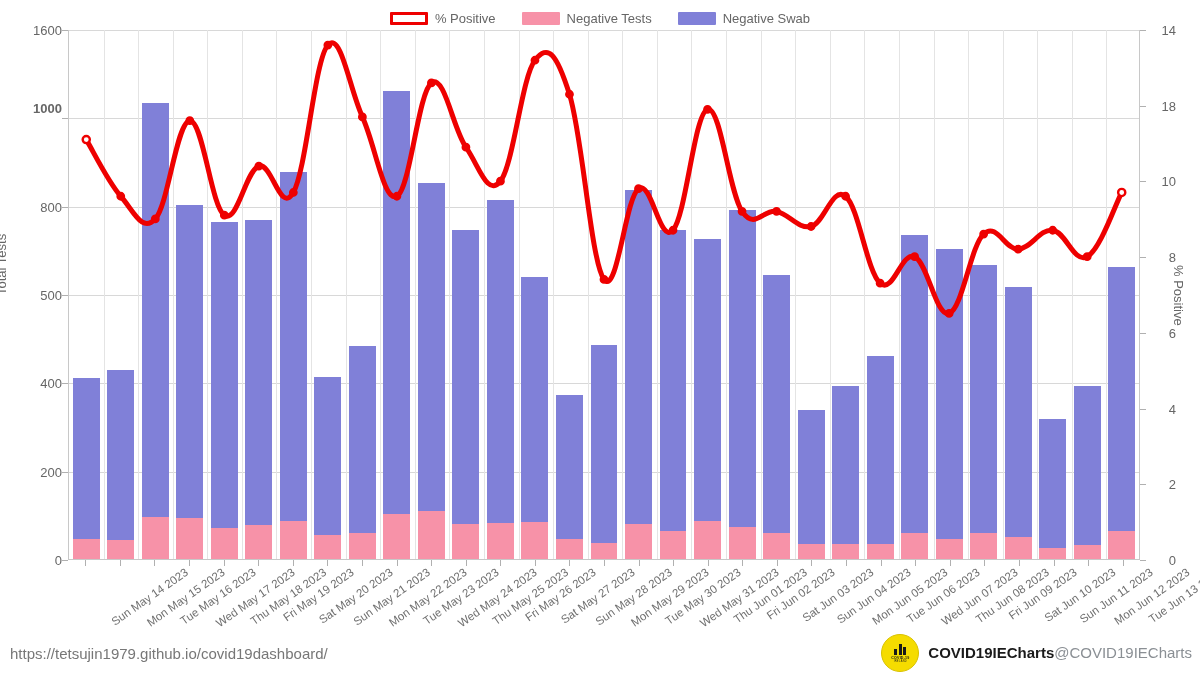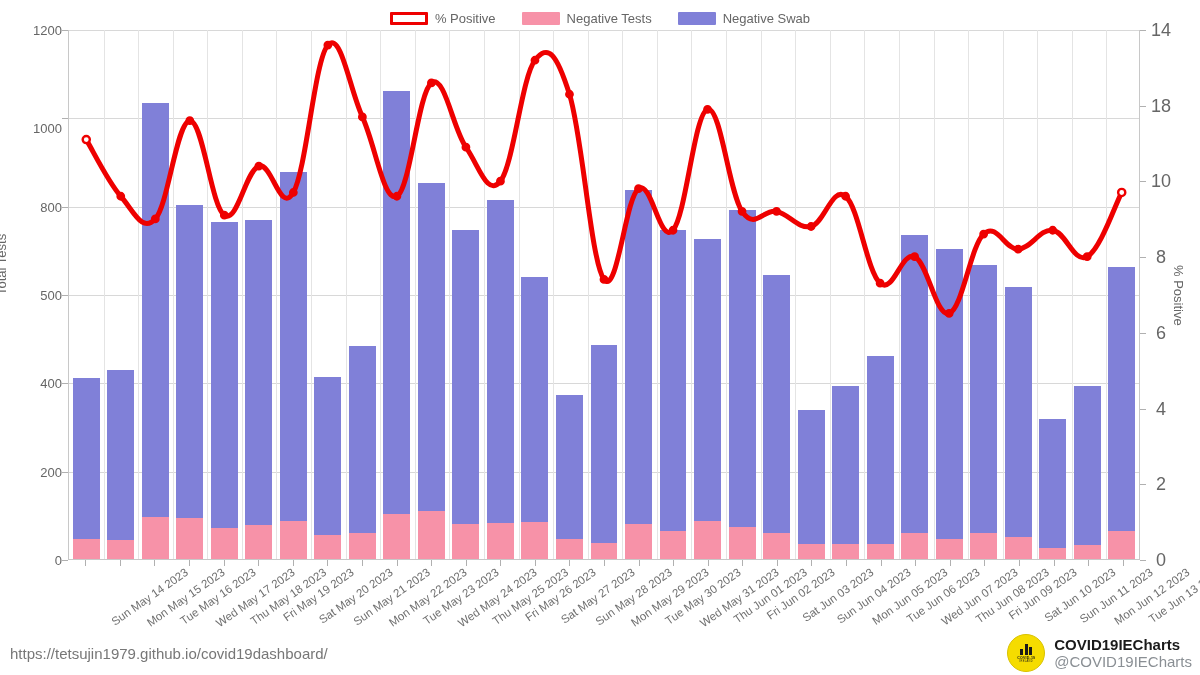--- a/index.html
+++ b/index.html
@@ -61,22 +61,22 @@
     left: 11%; width: 78%;
     bottom: 0;
     display: flex; flex-direction: column-reverse;
   }
   .seg-pos { width: 100%; background: #f792a8; }
   .seg-neg { width: 100%; background: #8080d8; }
 
   #lineLayer { position: absolute; inset: 0; overflow: visible; }
   .ytick-left-wrap { position: absolute; left: 0; width: 62px; text-align: right;
     font-size: 13px; color: #666666; transform: translateY(-50%); }
-  .ytick-right-wrap { position: absolute; left: 1146px; width: 30px; text-align: center;
-    font-size: 18px; color: #666666; transform: translateY(-50%); }
+  .ytick-right-wrap { position: absolute; left: 1146px; width: 30px; text-align: right;
+    font-size: 13px; color: #666666; transform: translateY(-50%); }
   .tickmark-l { position: absolute; left: 62px; width: 6px; height: 1px; background: #b0b0b0; }
   .tickmark-r { position: absolute; left: 1140px; width: 6px; height: 1px; background: #b0b0b0; }
 
   #ylabel-left {
     position: absolute; left: -6px; top: 295px;
     transform: rotate(-90deg); transform-origin: left top;
     font-size: 13px; color: #666666; white-space: nowrap;
   }
   #ylabel-right {
     position: absolute; left: 1186px; top: 265px;
@@ -114,21 +114,21 @@
     background: #f5dc00;
     border: 1.5px solid #d9c200;
     display: flex; flex-direction: column;
     align-items: center; justify-content: center;
     flex: none;
   }
   #brand-logo .bars-glyph { display: flex; align-items: flex-end; gap: 1.5px; height: 12px; }
   #brand-logo .bars-glyph i { display: block; width: 3px; background: #1a1a1a; }
   #brand-logo .logo-cap { font-size: 3.6px; font-weight: bold; color: #1a1a1a; letter-spacing: .2px; margin-top: 1.5px; }
   #brand-logo .logo-sub { font-size: 2.6px; color: #1a1a1a; letter-spacing: .3px; }
-  #brand-text { display: flex; flex-direction: column; line-height: 1.15; }
+  #brand-text { display: flex; flex-direction: row; line-height: 1.15; }
   #brand-name { font-size: 15px; font-weight: bold; color: #1a1a1a; }
   #brand-handle { font-size: 15px; color: #8a8f94; }
 </style>
 </head>
 <body>
 
 <div id="root">
 
   <div id="legend">
       <div class="legend-item">
@@ -502,23 +502,23 @@
 <div class="ytick-left-wrap" style="top: 560px;">0</div>
     <div class="tickmark-l" style="top: 560px;"></div>
     <div class="ytick-left-wrap" style="top: 471.667px;">200</div>
     <div class="tickmark-l" style="top: 471.667px;"></div>
     <div class="ytick-left-wrap" style="top: 383.333px;">400</div>
     <div class="tickmark-l" style="top: 383.333px;"></div>
     <div class="ytick-left-wrap" style="top: 295px;">500</div>
     <div class="tickmark-l" style="top: 295px;"></div>
     <div class="ytick-left-wrap" style="top: 206.667px;">800</div>
     <div class="tickmark-l" style="top: 206.667px;"></div>
-    <div class="ytick-left-wrap" style="top: 128px;">1000</div>
+    <div class="ytick-left-wrap" style="top: 108px; font-weight: bold;">1000</div>
     <div class="tickmark-l" style="top: 118.333px;"></div>
-    <div class="ytick-left-wrap" style="top: 30px;">1200</div>
+    <div class="ytick-left-wrap" style="top: 30px;">1600</div>
     <div class="tickmark-l" style="top: 30px;"></div>
     <div class="ytick-right-wrap" style="top: 560px;">0</div>
     <div class="tickmark-r" style="top: 560px;"></div>
     <div class="ytick-right-wrap" style="top: 484.286px;">2</div>
     <div class="tickmark-r" style="top: 484.286px;"></div>
     <div class="ytick-right-wrap" style="top: 408.571px;">4</div>
     <div class="tickmark-r" style="top: 408.571px;"></div>
     <div class="ytick-right-wrap" style="top: 332.857px;">6</div>
     <div class="tickmark-r" style="top: 332.857px;"></div>
     <div class="ytick-right-wrap" style="top: 257.143px;">8</div>

